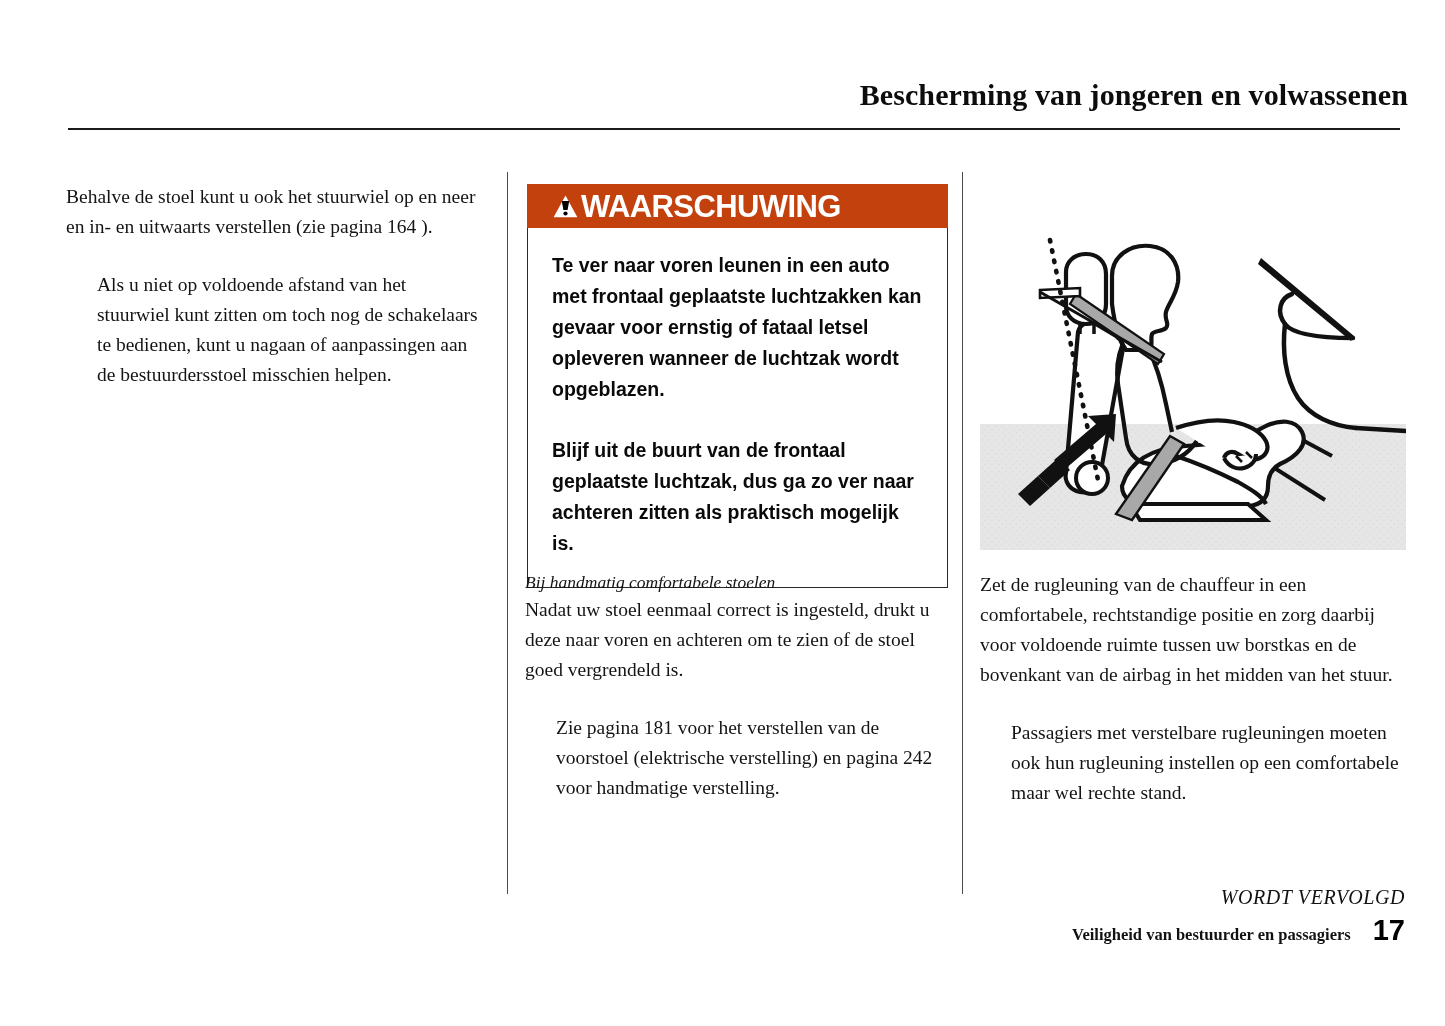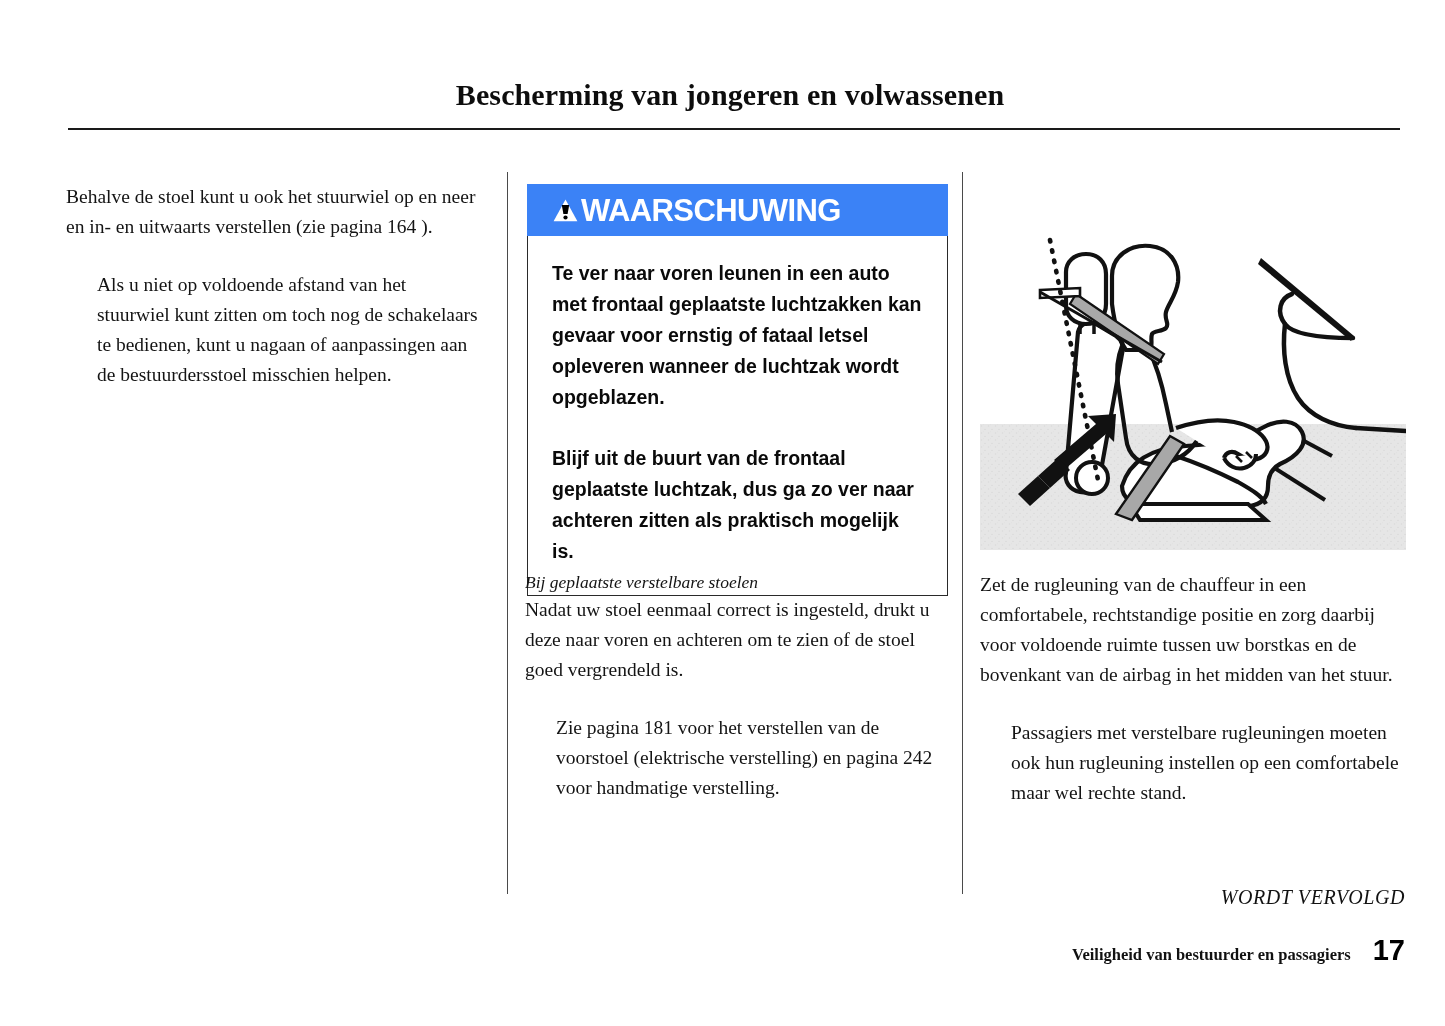--- a/index.html
+++ b/index.html
@@ -18,24 +18,24 @@
   }
 
   .page {
     position: absolute;
     inset: 0;
   }
 
   
   .page-header {
     position: absolute;
-    left: 64px;
+    left: 76px;
     top: 78px;
     width: 1332px;
-    text-align: center;
+    text-align: right;
   }
   .page-header-title {
     font-family: "Liberation Serif", serif;
     font-weight: bold;
     font-size: 30px;
     letter-spacing: 0.1px;
     color: #0d0d0d;
     line-height: 1.1;
     white-space: nowrap;
   }
@@ -100,22 +100,22 @@
   .warning-box {
     position: absolute;
     left: 527px;
     top: 184px;
     width: 421px;
     border: 1px solid #2a2a2a;
     background: #ffffff;
     box-sizing: border-box;
   }
   .warning-header {
-    background: #3b82f6;
-    height: 52px;
+    background: #c2410c;
+    height: 44px;
     display: flex;
     align-items: center;
     padding-left: 26px;
     box-sizing: border-box;
     margin: -1px -1px 0 -1px;
   }
   .warn-triangle {
     width: 25px;
     height: 23px;
     flex: 0 0 auto;
@@ -162,21 +162,21 @@
     font-family: "Liberation Serif", serif;
     font-style: italic;
     font-size: 20px;
     letter-spacing: 0.6px;
     color: #121212;
     margin-top: 20px;
   }
   .footer {
     position: absolute;
     left: 980px;
-    top: 936px;
+    top: 916px;
     width: 425px;
     display: flex;
     align-items: baseline;
     justify-content: flex-end;
     gap: 22px;
   }
   .footer-section {
     font-family: "Liberation Serif", serif;
     font-weight: bold;
     font-size: 16.5px;
@@ -223,21 +223,21 @@
     </div>
     <div class="warning-body">
       <p>Te ver naar voren leunen in een auto met frontaal geplaatste luchtzakken kan gevaar voor ernstig of fataal letsel opleveren wanneer de luchtzak wordt opgeblazen.</p>
       <p>Blijf uit de buurt van de frontaal geplaatste luchtzak, dus ga zo ver naar achteren zitten als praktisch mogelijk is.</p>
     </div>
   </div>
 
   <div class="col col-middle" style="top:570px;">
     <div class="body-text">
       <p style="margin-bottom:28px;">
-        <span class="italic-lead">Bij geplaatste verstelbare stoelen</span>
+        <span class="italic-lead">Bij handmatig comfortabele stoelen</span>
         <span>Nadat uw stoel eenmaal correct is ingesteld, drukt u deze naar voren en achteren om te zien of de stoel goed vergrendeld is.</span>
       </p>
       <p>Zie pagina 181 voor het verstellen van de voorstoel (elektrische verstelling) en pagina 242 voor handmatige verstelling.</p>
     </div>
   </div>
 
 
   <div class="illustration">
     <svg viewBox="0 0 426 322" xmlns="http://www.w3.org/2000/svg" aria-hidden="true">
       <defs>

